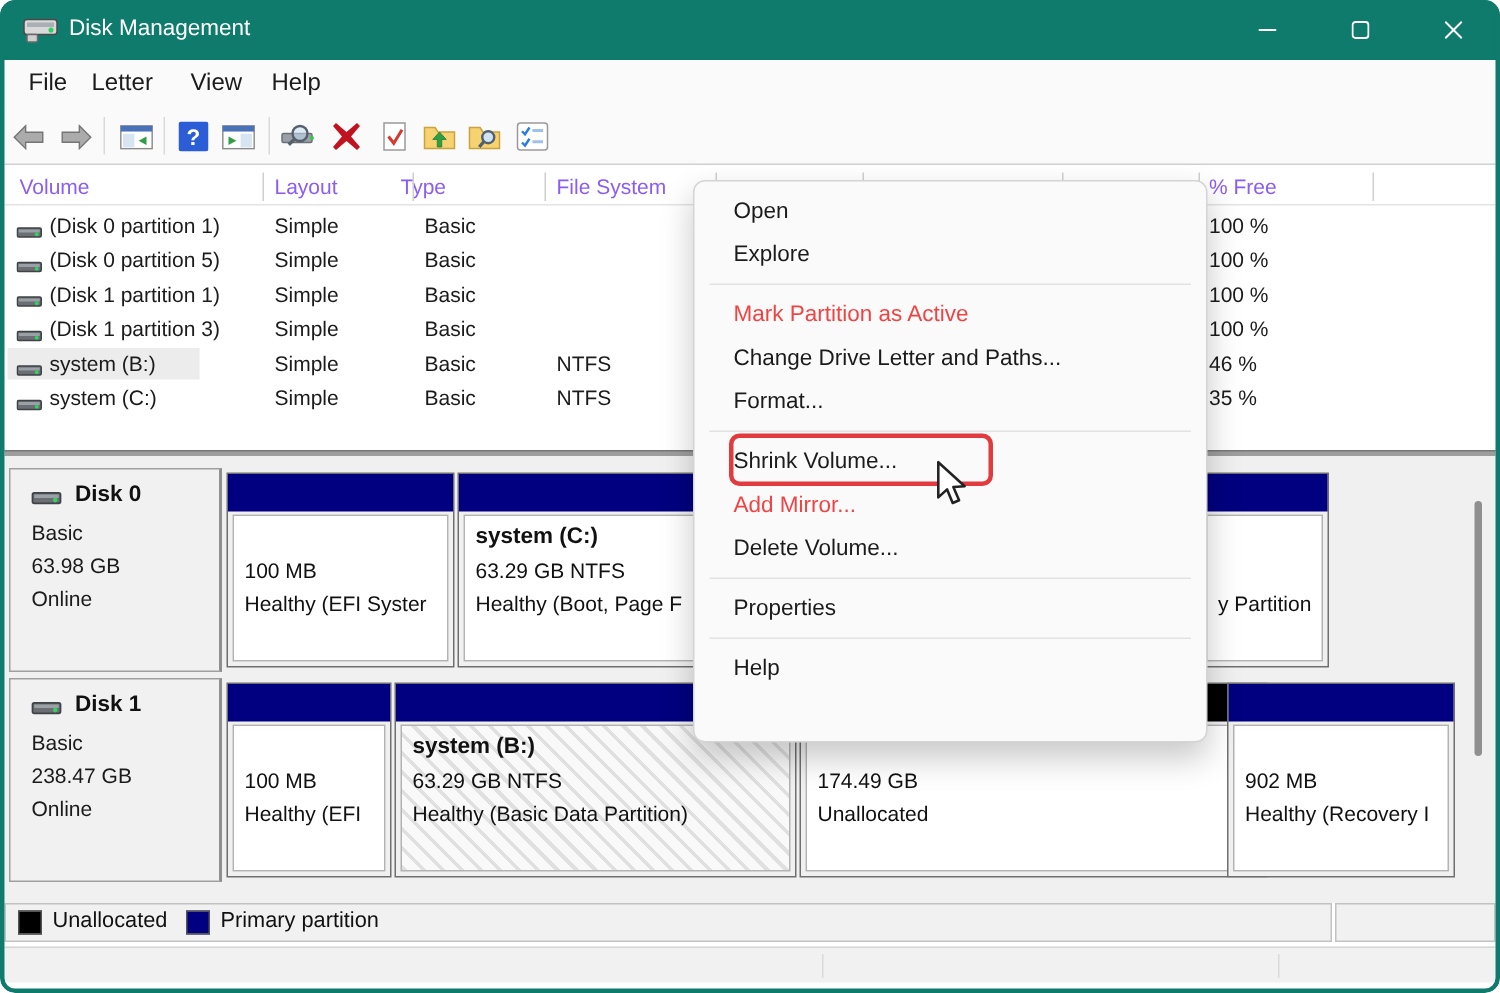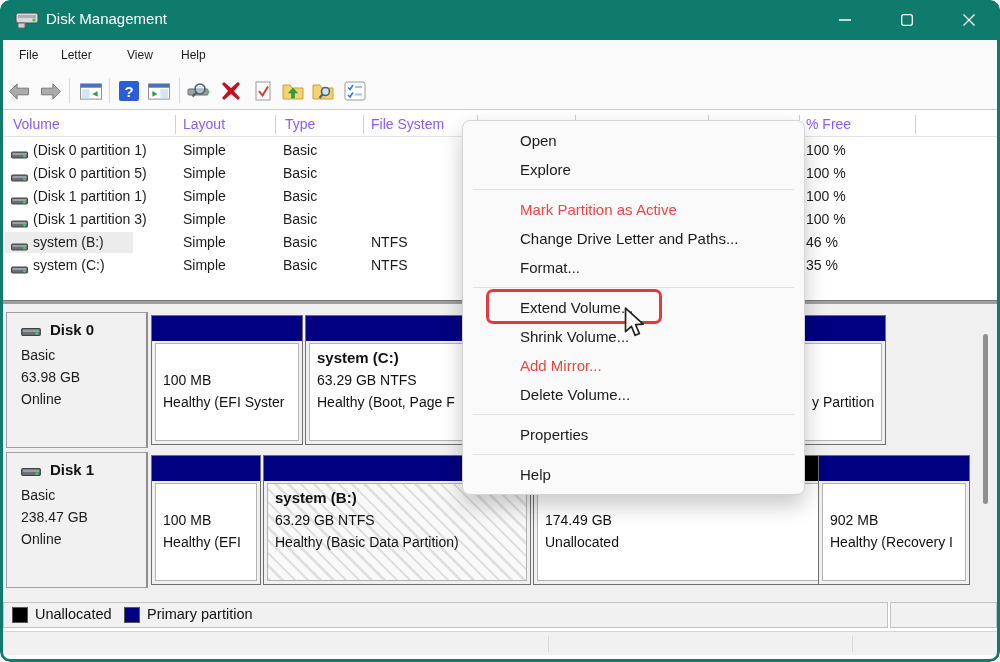--- a/index.html
+++ b/index.html
@@ -9,21 +9,21 @@
 
   
   .titlebar { position:absolute; left:0; top:0; width:1000px; height:40px; background:#0F7B6C; border-radius:10px 10px 0 0; z-index:10; }
   .title-icon { position:absolute; left:14px; top:9px; }
   .title-text { position:absolute; left:46px; top:10px; color:#ffffff; font-size:15px; }
   .winbtn { position:absolute; top:0; width:46px; height:40px; display:flex; align-items:center; justify-content:center; }
   .btn-min { right:132px; } .btn-max { right:70px; } .btn-close { right:8px; }
 
   
   .menubar { position:absolute; left:3px; top:40px; width:994px; height:31px; background:#FAFAFA; z-index:5; }
-  .menubar .mitem { position:absolute; top:0; height:31px; line-height:31px; font-size:12px; color:#1b1b1b; padding:0 6px; }
+  .menubar .mitem { position:absolute; top:0; height:31px; line-height:31px; font-size:16px; color:#1b1b1b; padding:0 6px; }
 
   
   .toolbar { position:absolute; left:3px; top:71px; width:994px; height:39px; background:#FAFAFA; border-bottom:1px solid #D0D0D0; z-index:5; }
   .tbi { position:absolute; top:8px; width:28px; height:24px; display:flex; align-items:center; justify-content:center; }
   .tsep { position:absolute; top:7px; width:1px; height:25px; background:#D9D9D9; }
 
   
   .toppane { position:absolute; left:3px; top:110px; width:994px; height:190px; background:#ffffff; z-index:5; }
   .thead { position:absolute; left:0; top:1px; width:100%; height:26px; background:#ffffff; border-bottom:1px solid #E3E3E3; }
   .thead .hlabel { position:absolute; top:0; height:26px; line-height:26px; font-size:14px; color:#8b5cf6; }
@@ -55,21 +55,21 @@
   
   .legendbar { position:absolute; left:3px; top:602px; width:885px; height:26px; background:#F1F1F1; border:1px solid #C2C2C2; z-index:5; }
   .legendstub { position:absolute; left:890px; top:602px; width:107px; height:26px; background:#F1F1F1; border:1px solid #C2C2C2; z-index:5; }
   .lgi { position:absolute; top:4px; width:16px; height:16px; border:1px solid #555; }
   .lgt { position:absolute; top:3px; font-size:14.5px; color:#111; }
   .statusbar { position:absolute; left:3px; top:631px; width:994px; height:24px; background:#F1F1F1; border-top:1px solid #D5D5D5; z-index:5; }
   .ssep { position:absolute; top:4px; width:1px; height:16px; background:#DADADA; }
 
   
   .cmenu { position:absolute; left:462px; top:120px; width:343px; height:375px; background:#FAFAFA; border:1px solid #D4D4D4; border-radius:8px; box-shadow:0 10px 22px rgba(0,0,0,0.22); z-index:200; padding-top:5px; }
-  .cm-item { height:29px; line-height:29px; padding-left:57px; font-size:15px; color:#1b1b1b; white-space:nowrap; }
+  .cm-item { height:29px; line-height:29px; padding-left:26px; font-size:15px; color:#1b1b1b; white-space:nowrap; }
   .cm-item.disabled { color:#ef4444; }
   .cm-sep { height:1px; background:#E2E2E2; margin:5px 10px; }
   .redbox { position:absolute; left:486px; top:289px; width:176px; height:35px; border:3px solid #E23B3F; border-radius:7px; z-index:210; pointer-events:none; }
   .cursor { position:absolute; left:620px; top:306px; z-index:220; pointer-events:none; }
 </style>
 </head>
 <body>
 
 <div class="window">
 
@@ -184,21 +184,21 @@
           <path d="M4 14 l2 2 3 -4.5" stroke="#2a7de1" stroke-width="1.6" fill="none"></path>
           <line x1="11" y1="13.5" x2="18" y2="13.5" stroke="#9ec3ea" stroke-width="2"></line>
         </svg>
       </span>
   </div>
 
   <div class="toppane">
     <div class="thead">
       <span class="hlabel" style="left:10px">Volume</span>
       <span class="hlabel" style="left:180px">Layout</span>
-      <span class="hlabel" style="left:282px">Type</span>
+      <span class="hlabel" style="left:264px">Type</span>
       <span class="hlabel" style="left:368px">File System</span>
       <span class="hlabel" style="left:803px">% Free</span>
       <span class="htick" style="left:172px"></span>
       <span class="htick" style="left:272px"></span>
       <span class="htick" style="left:360px"></span>
       <span class="htick" style="left:474px"></span>
       <span class="htick" style="left:572px"></span>
       <span class="htick" style="left:705px"></span>
       <span class="htick" style="left:796px"></span>
       <span class="htick" style="left:912px"></span>
@@ -380,21 +380,20 @@
   </div>
 
   <div class="cmenu">
     <div class="cm-item">Open</div>
     <div class="cm-item">Explore</div>
     <div class="cm-sep"></div>
     <div class="cm-item disabled">Mark Partition as Active</div>
     <div class="cm-item">Change Drive Letter and Paths...</div>
     <div class="cm-item">Format...</div>
     <div class="cm-sep"></div>
-    <div class="cm-item">Extend Volume...</div>
     <div class="cm-item">Shrink Volume...</div>
     <div class="cm-item disabled">Add Mirror...</div>
     <div class="cm-item">Delete Volume...</div>
     <div class="cm-sep"></div>
     <div class="cm-item">Properties</div>
     <div class="cm-sep"></div>
     <div class="cm-item">Help</div>
   </div>
 
   <div class="redbox"></div>

